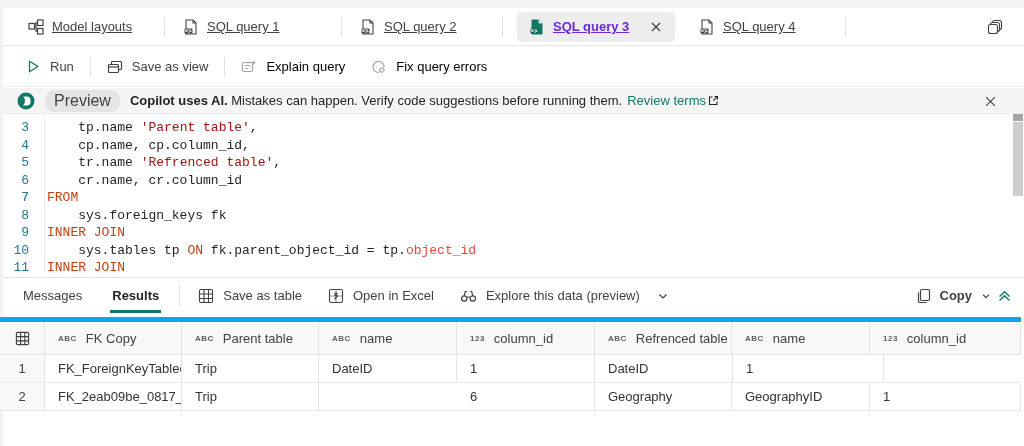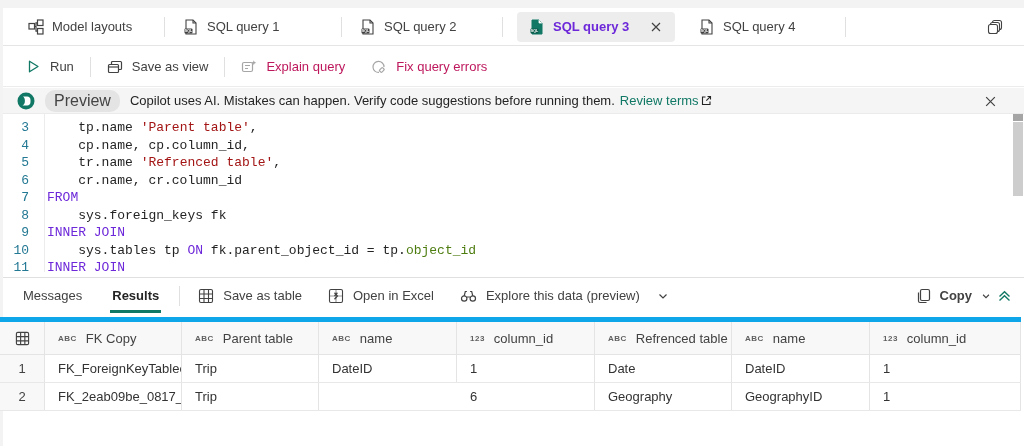--- a/index.html
+++ b/index.html
@@ -7,61 +7,61 @@
   body { font-family:"Liberation Sans", sans-serif; font-size:13px; color:#242424; background:#fff; }
   #app { position:relative; width:1024px; height:446px; background:#fff; overflow:hidden; }
 
   .edge-top { position:absolute; left:0; top:0; width:1024px; height:8px; background:#f3f3f3; }
   .edge-left { position:absolute; left:0; top:8px; width:3px; height:438px; background:#f3f3f3; }
 
   
   .tabbar { position:absolute; left:3px; top:8px; width:1021px; height:38px; background:#fff;
             border-bottom:1px solid #e5e5e5; display:flex; align-items:center; padding-left:11px; }
   .tab { display:flex; align-items:center; gap:8px; height:30px; padding:0 14px; color:#424242; cursor:default; }
-  .tab .tab-label { white-space:nowrap; }
+  .tab .tab-label { white-space:nowrap;text-decoration:underline; }
   .tab.active { background:#ededed; border-radius:4px; font-weight:bold; color:#6d28d9; padding:0 10px 0 12px; }
   .tab-w-model { width:150px; }
   .tab-w-s1 { width:172px; margin-left:4px; }
   .tab-w-s2 { width:156px; margin-left:4px; }
   .tab-w-s3 { width:158px; margin-left:14px; }
   .tab-w-s4 { width:160px; margin-left:10px; }
   .vdiv { width:1px; height:20px; background:#e0e0e0; flex:0 0 1px; }
   .tab-close { margin-left:auto; width:18px; height:18px; display:flex; align-items:center; justify-content:center;
                color:#424242; font-weight:normal; }
   .tabbar-right { position:absolute; right:20px; top:0; height:38px; display:flex; align-items:center; }
 
   
   .toolbar { position:absolute; left:3px; top:47px; width:1021px; height:40px; background:#fff;
              border-bottom:1px solid #ececec; display:flex; align-items:center; padding-left:17px; }
   .tbtn { display:flex; align-items:center; gap:9px; height:28px; padding:0 6px; color:#424242; white-space:nowrap; }
-  .tbtn.disabled { color:#be185d;justify-content:space-between; }
+  .tbtn.disabled { color:#000000;justify-content:space-between; }
   .toolbar .vdiv { margin:0 10px; }
 
   
   .banner { position:absolute; left:3px; top:88px; width:1021px; height:26px; background:#f5f5f5;
             display:flex; align-items:center; padding:0 14px; border-bottom:1px solid #ebebeb; }
   .copilot-badge { background:#e4e4e4; color:#444; border-radius:10px; font-size:16px; padding:2px 9px; margin:0 10px; }
   .banner-text { white-space:nowrap; color:#242424; }
-  .banner-bold { font-weight:normal; }
+  .banner-bold { font-weight:bold; }
   .banner-link { color:#117865; margin-left:5px; white-space:nowrap; display:inline-flex; align-items:center; gap:2px; cursor:pointer; }
   .banner-close { position:absolute; right:24px; top:3px; width:20px; height:20px; display:flex; align-items:center;
                   justify-content:center; color:#424242; font-size:14px; }
 
   
   .editor { position:absolute; left:3px; top:114px; width:1021px; height:163px; background:#fff; overflow:hidden;
             font-family:"Liberation Mono","DejaVu Sans Mono",monospace; font-size:13px; }
   .indent-guide { position:absolute; left:41px; top:0; height:158px; border-left:1px solid #ececec; }
   .code-lines { padding-top:5px; }
   .code-line { display:flex; height:17.5px; line-height:17.5px; }
   .ln { width:26px; text-align:right; color:#237893; flex:0 0 26px; }
   .code-text { margin-left:18px; white-space:pre; }
-  .tok-kw { color:#6d28d9; }
+  .tok-kw { color:#c2410c; }
   .tok-str { color:#a31515; }
   .tok-id { color:#242424; }
-  .tok-obj { color:#4d7c0f; }
+  .tok-obj { color:#ef4444; }
   .ed-scrollbar { position:absolute; right:0; top:0; width:11px; height:163px; }
   .ed-scroll-top { position:absolute; right:1px; top:0; width:10px; height:7px; background:#a5a5a5; }
   .ed-scroll-thumb { position:absolute; right:1px; top:8px; width:10px; height:74px; background:#cdcdcd; }
 
   
   .results-bar { position:absolute; left:3px; top:277px; width:1021px; height:36px; background:#fff;
                  border-top:1px solid #e0e0e0; display:flex; align-items:center; padding:0 12px 0 18px; }
   .rtab { height:100%; display:flex; align-items:center; padding:0 2px; color:#424242; position:relative; white-space:nowrap; }
   .rtab.active { font-weight:bold; color:#242424; }
   .rtab.active::after { content:""; position:absolute; left:0; right:0; bottom:0; height:3px; background:#117865; }
@@ -390,21 +390,20 @@
           <span>column_id</span>
         </div>
       </div>
     <div id="tbody">
         <div class="trow data-row">
           <div class="cell num-cell">1</div>
           <div class="cell td" style="width: 137px; flex: 0 0 137px;">FK_ForeignKeyTablec1</div>
           <div class="cell td" style="width: 137px; flex: 0 0 137px;">Trip</div>
           <div class="cell td" style="width: 138px; flex: 0 0 138px;">DateID</div>
           <div class="cell td" style="width: 138px; flex: 0 0 138px;">1</div>
-          <div class="cell td" style="width: 137px; flex: 0 0 137px;">Date</div>
           <div class="cell td" style="width: 138px; flex: 0 0 138px;">DateID</div>
           <div class="cell td" style="width: 151px; flex: 0 0 151px;">1</div>
         </div>
         <div class="trow data-row">
           <div class="cell num-cell">2</div>
           <div class="cell td" style="width: 137px; flex: 0 0 137px;">FK_2eab09be_0817_49...</div>
           <div class="cell td" style="width: 137px; flex: 0 0 137px;">Trip</div>
           <div class="cell td" style="width: 138px; flex: 0 0 138px; margin-top: 40px;">PickupGeographyID</div>
           <div class="cell td" style="width: 138px; flex: 0 0 138px;">6</div>
           <div class="cell td" style="width: 137px; flex: 0 0 137px;">Geography</div>

